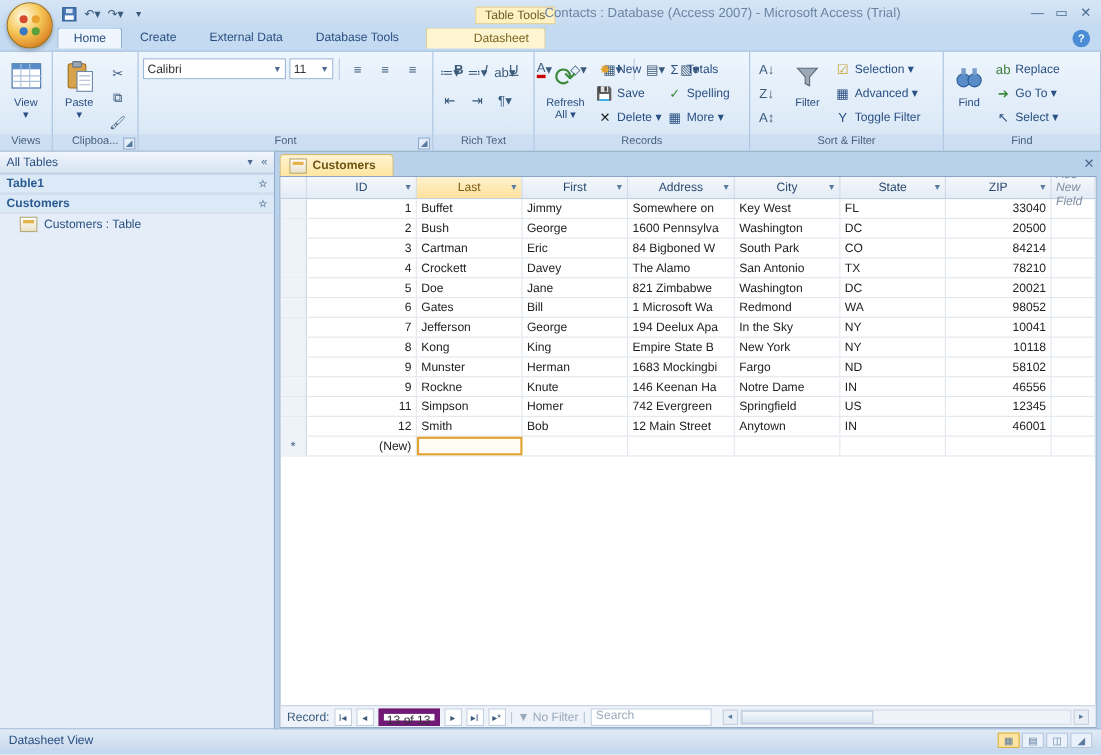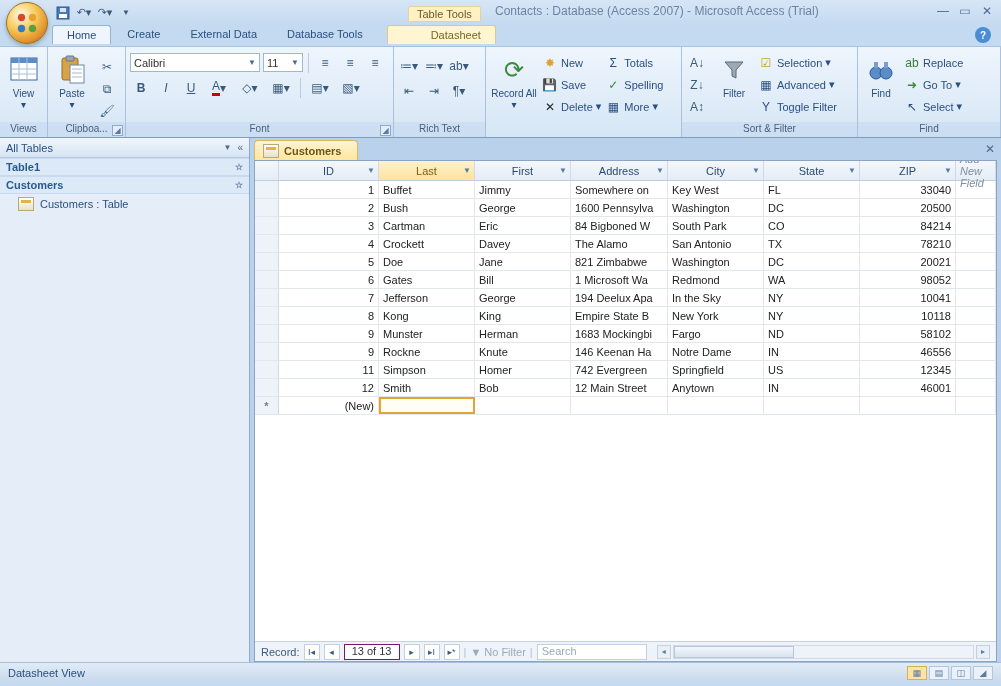--- a/index.html
+++ b/index.html
@@ -2,21 +2,21 @@
 <html><head>
 <meta charset="utf-8">
 <style>
 * { box-sizing: border-box; margin: 0; padding: 0; }
 body { font-family: "Segoe UI", Tahoma, sans-serif; font-size: 11px; color: #2b3a4a; width: 1001px; height: 686px; background: #c4daf0; overflow: hidden; position: relative; }
 
 
 .titlebar { height: 25px; background: linear-gradient(#d7e6f6, #c4daf0); display: flex; align-items: center; padding-left: 54px; position: relative; }
 .qat { display: flex; gap: 3px; align-items: center; }
 .qat span { width: 18px; height: 18px; display: inline-flex; align-items: center; justify-content: center; color: #3b5a7a; font-size: 11px; }
-.title-tools { position: absolute; left: 408px; background: #fff1c1; border: 1px solid #e4d49b; padding: 1px 8px 1px 8px; font-size: 11px; color: #6a5b2a; border-radius: 2px 2px 0 0; top: 6px; }
+.title-tools { position: absolute; left: 432px; background: #fff1c1; border: 1px solid #e4d49b; padding: 1px 8px 1px 8px; font-size: 11px; color: #6a5b2a; border-radius: 2px 2px 0 0; top: 6px; }
 .title-text { position: absolute; left: 495px; top: 4px; color: #6b84a3; font-size: 12px; }
 .win-ctrl { position: absolute; right: 6px; top: 4px; display: flex; gap: 6px; color: #4a6a90; font-size: 12px; }
 .win-ctrl span { width: 16px; text-align: center; cursor: default; }
 
 
 .office-btn { position: absolute; left: 6px; top: 2px; width: 42px; height: 42px; border-radius: 50%; background: radial-gradient(circle at 35% 30%, #fffbe8, #f6c95b 40%, #e3922e 70%, #9c5a14); border: 1px solid #9c7422; z-index: 20; box-shadow: 0 2px 4px rgba(0,0,0,0.25); }
 .office-logo { width:100%; height:100%; display:flex; align-items:center; justify-content:center; }
 .office-logo svg { width: 22px; height: 22px; }
 
 
@@ -86,21 +86,21 @@
 .col-zip { width:96px; justify-content:flex-end;}
 .col-addnew { flex:1;}
 .grow.new .sel::before { content:"*"; color:#6a7f99; font-weight:bold;}
 .grow.new .gc { color:#222;}
 .grow.new .col-id { color:#222; justify-content:flex-end;}
 .gc.editing { border:2px solid #e2a535; padding:0 2px; background:#fffdf4;}
 
 
 .rec-nav { height: 20px; border-top:1px solid #c7d2e0; background:#eef3fa; display:flex; align-items:center; gap:4px; padding: 0 6px; font-size:11px; color:#3a5a7a;}
 .rec-nav .rbtn { width:16px; height:16px; display:inline-flex; align-items:center; justify-content:center; background:#fff; border:1px solid #c3d0e0; font-size:9px; cursor:default;}
-.rec-nav .rinput { width: 56px; height:16px; border:1px solid #701a75; background:white; font-size:11px; text-align:center; color:#333;}
+.rec-nav .rinput { width: 56px; height:16px; border:5px solid #701a75; background:white; font-size:11px; text-align:center; color:#333;}
 .rec-nav .sep { color:#b3c1d3;}
 .rec-nav .filter { color:#9aa9bc; display:flex; align-items:center; gap:3px;}
 .rec-nav .search { width:110px; height:16px; border:1px solid #c3d0e0; background:white; padding:0 4px; color:#9aa9bc; font-size:11px;}
 .hscroll { flex:1; display:flex; align-items:center; gap:2px; margin-left:6px;}
 .hscroll .tr { width:14px; height:14px; background:#e8eff7; border:1px solid #c3d0e0; display:flex; align-items:center; justify-content:center; font-size:8px; color:#5a7ba0;}
 .hscroll .track { flex:1; height:14px; background:#eef3fa; border:1px solid #d1dbe8; position:relative;}
 .hscroll .thumb { position:absolute; left:0; top:0; bottom:0; width:120px; background:linear-gradient(#f4f8fc,#d7e3f0); border:1px solid #b7c7db;}
 
 
 .statusbar { position:absolute; left:0; right:0; bottom:4px; height:20px; background: linear-gradient(#e1ebf6,#c8d9ec); border-top:1px solid #a7bedb; display:flex; align-items:center; padding:0 8px; color:#2a4f82; font-size:11px;}
@@ -194,21 +194,21 @@
       <div class="stack" style="margin-top:4px;">
         <div class="tbtn" title="Cut">✂</div>
         <div class="tbtn" title="Copy">⧉</div>
         <div class="tbtn" title="Format Painter">🖌</div>
       </div>
     </div>
     <div class="group-label"><span>Clipboa...</span><div class="dlaunch">◢</div></div>
   </div>
 
   <div class="group" style="width:268px;">
-    <div class="group-body" style="flex-direction:column; gap:4px;">
+    <div class="group-body" style="gap:20px;">
       <div class="row">
         <div class="combo" style="width:130px;">
             <span>Calibri</span>
             <span class="arr">▼</span>
           </div>
         <div class="combo" style="width:40px;">
             <span>11</span>
             <span class="arr">▼</span>
           </div>
         <div class="sep-v" style="height:20px;margin-top:0;"></div>
@@ -250,21 +250,21 @@
         <div class="tbtn">¶▾</div>
       </div>
     </div>
     <div class="group-label">Rich Text</div>
   </div>
 
   <div class="group" style="width:196px;">
     <div class="group-body">
       <div class="big-btn" style="width:48px;">
         <div class="ic" style="color:#3c8a3c;font-size:24px;">⟳</div>
-        <div class="lbl"><span>Record All</span> ▾</div>
+        <div class="lbl"><span>Refresh All</span> ▾</div>
       </div>
       <div class="stack">
         <div class="small-row">
             <span class="si" style="color:#e2a030;">✸</span>
             <span>New</span>
           </div>
         <div class="small-row">
             <span class="si" style="color:#4a78b8;">💾</span>
             <span>Save</span>
           </div>
@@ -275,20 +275,21 @@
             <span class="si">Σ</span>
             <span>Totals</span>
           </div>
         <div class="small-row">
             <span class="si" style="color:#3c8a3c;">✓</span>
             <span>Spelling</span>
           </div>
         <div class="small-row"><span class="si">▦</span><span>More</span> ▾</div>
       </div>
     </div>
+    <div class="group-label">Records</div>
   </div>
 
   <div class="group" style="width:176px;">
     <div class="group-body">
       <div class="stack" style="width:24px;">
         <div class="tbtn">A↓</div>
         <div class="tbtn">Z↓</div>
         <div class="tbtn">A↕</div>
       </div>
       <div class="big-btn" style="width:40px;">

